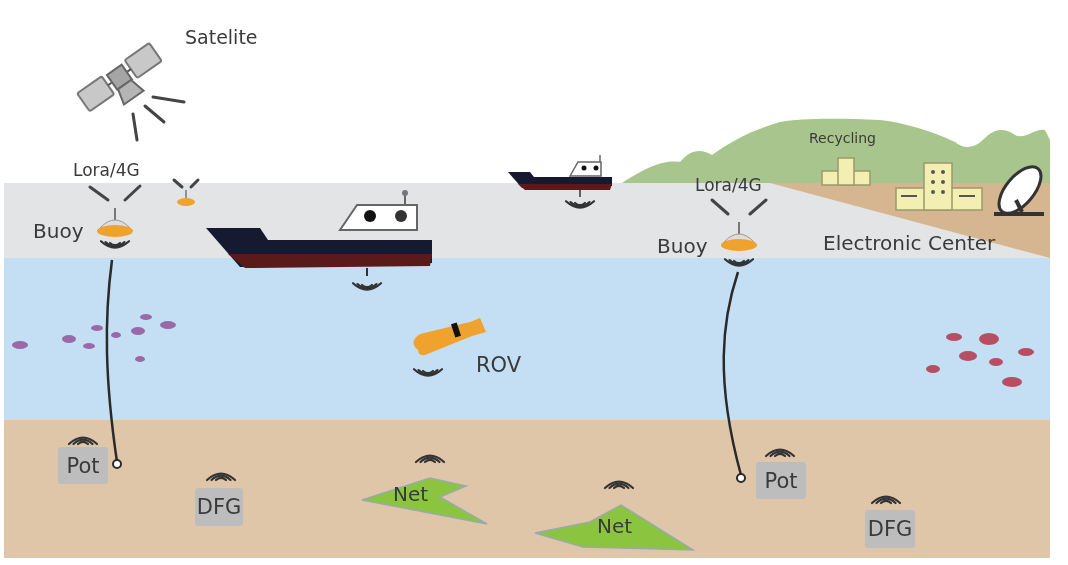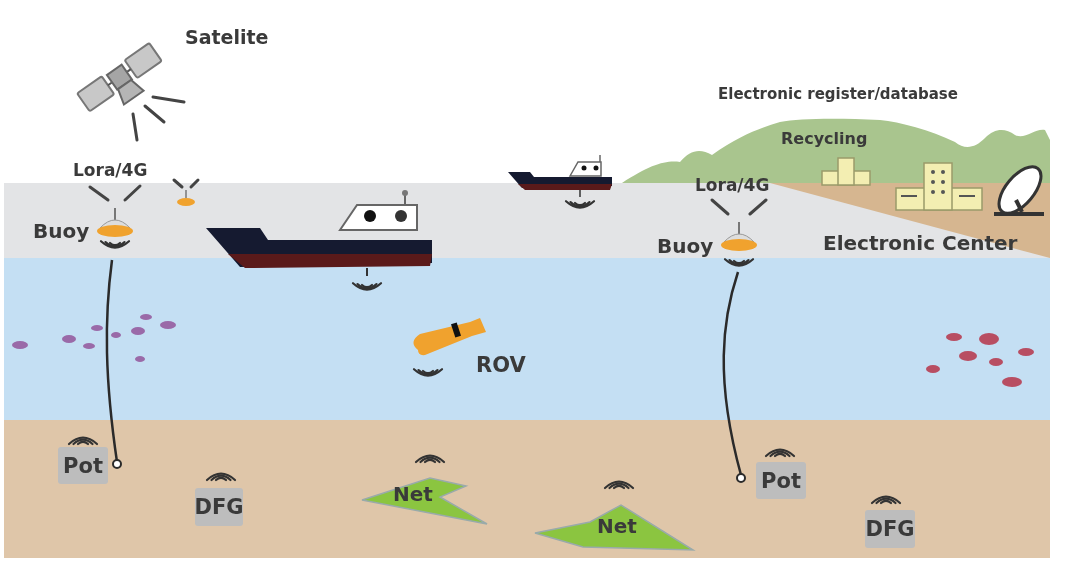--- a/index.html
+++ b/index.html
@@ -1,17 +1,17 @@
 <!DOCTYPE html>
 <html><head>
 <meta charset="utf-8">
 <style>
   html,body{margin:0;padding:0;background:#ffffff;}
   body{width:1068px;height:565px;position:relative;overflow:hidden;font-family:"DejaVu Sans","Liberation Sans",sans-serif;}
-  #scene{position:absolute;left:0;top:0;width:1068px;height:565px;font-weight:bold;}
+  #scene{position:absolute;left:0;top:0;width:1068px;height:565px;}
   .lbl{position:absolute;color:#3a3a3a;white-space:nowrap;line-height:1;}
   .tag{position:absolute;background:#bdbdbd;border-radius:3px;color:#3a3a3a;display:flex;align-items:center;justify-content:center;font-size:21px;}
 </style>
 </head>
 <body>
 
 <div id="scene">
 <svg width="1068" height="565" viewBox="0 0 1068 565" style="position:absolute;left:0;top:0">
 
   <rect x="4" y="0" width="1046" height="183" fill="#ffffff"></rect>
@@ -175,22 +175,21 @@
         <path d="M775,456 Q780,451.5 785,456"></path>
         <path d="M770.5,456 Q780,447.45 789.5,456"></path>
         <path d="M766,456 Q780,443.4 794,456"></path>
         <path d="M881,503 Q886,498.5 891,503"></path>
         <path d="M876.5,503 Q886,494.45 895.5,503"></path>
         <path d="M872,503 Q886,490.4 900,503"></path>
       </g>
 </svg>
 
 <div class="lbl" style="left:185px;top:28px;font-size:19px;">Satelite</div>
-<div class="lbl" style="left:718px;top:87px;font-size:15px;">Electronic register/database</div>
-<div class="lbl" style="left:781px;top:131px;font-size:16px;">Recycling</div>
+<div class="lbl" style="left:809px;top:131px;font-size:14px;">Recycling</div>
 <div class="lbl" style="left:823px;top:233px;font-size:20px;">Electronic Center</div>
 <div class="lbl" style="left:73px;top:162px;font-size:17px;">Lora/4G</div>
 <div class="lbl" style="left:695px;top:177px;font-size:17px;">Lora/4G</div>
 <div class="lbl" style="left:33px;top:221px;font-size:20px;">Buoy</div>
 <div class="lbl" style="left:657px;top:236px;font-size:20px;">Buoy</div>
 <div class="lbl" style="left:476px;top:355px;font-size:21px;">ROV</div>
 
 <div class="tag" style="left:58px;top:447px;width:50px;height:37px;">Pot</div>
 <div class="tag" style="left:195px;top:488px;width:48px;height:38px;">DFG</div>
 <div class="lbl" style="left:393px;top:484px;font-size:20px;background:none;">Net</div>

